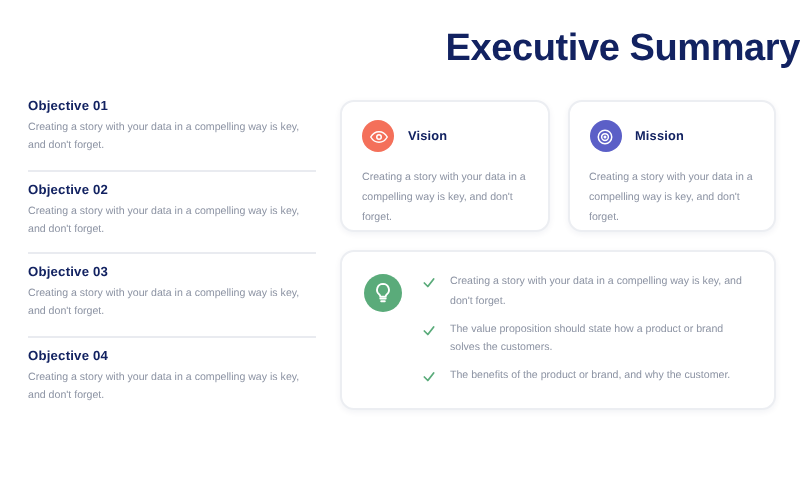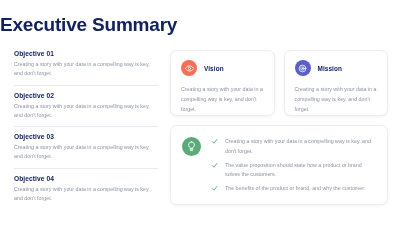--- a/index.html
+++ b/index.html
@@ -19,21 +19,21 @@
     inset: 0;
     background: #ffffff;
   }
 
   
   .slide-title {
     position: absolute;
     top: 14px;
     left: 0;
     width: 400px;
-    text-align: left;
+    text-align: right;
     font-size: 19px;
     font-weight: 700;
     letter-spacing: -0.2px;
     color: #122261;
   }
 
   
   .content {
     position: absolute;
     top: 50px;

